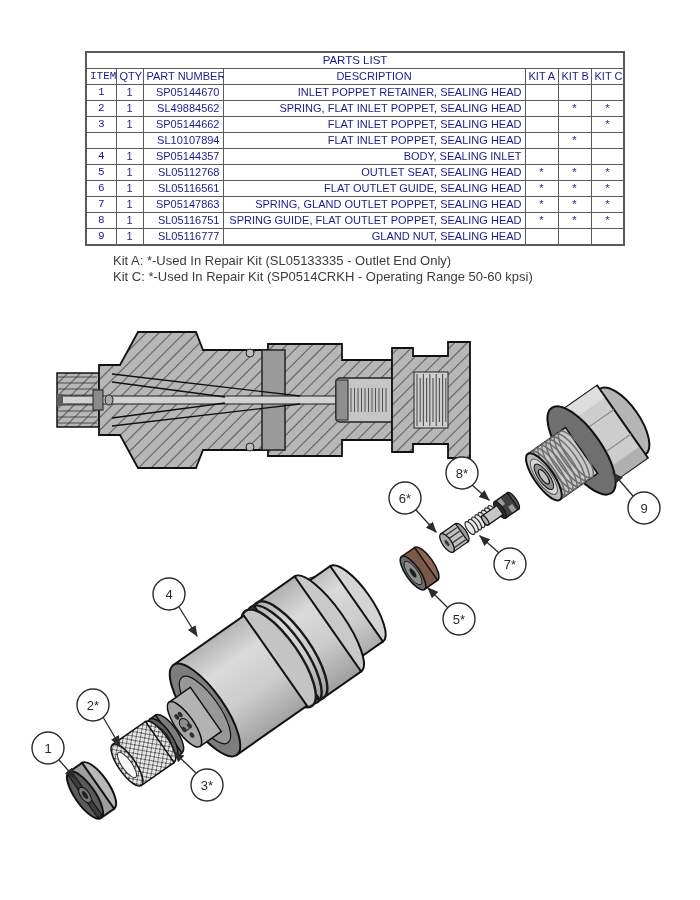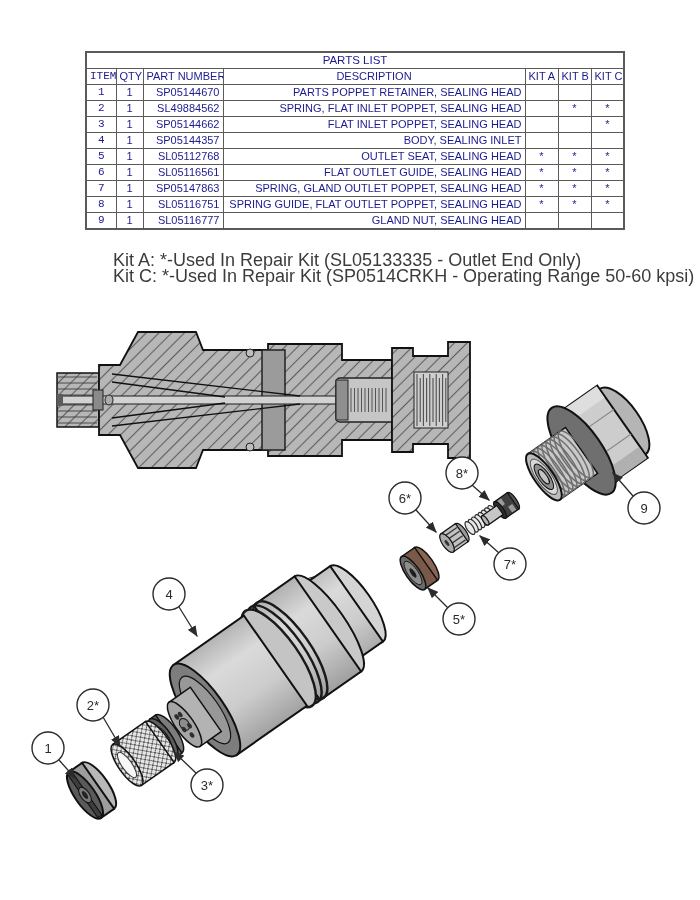--- a/index.html
+++ b/index.html
@@ -23,21 +23,21 @@
   .col-item{width:30px;text-align:center;font-family:Liberation Mono, monospace;}
   .col-qty{width:27px;text-align:center;}
   .col-pn{width:80px;text-align:left;}
   .col-desc{width:302px;text-align:left;}
   .col-kit{width:33px;text-align:center;}
   td.col-desc,td.col-pn{text-align:right;}
   td.col-item,td.col-qty,td.col-kit{text-align:center;}
   
   .kit-notes{
     position:absolute;left:113px;top:253px;
-    color:#3c3c3c;font-size:18px;line-height:15.5px;
+    color:#3c3c3c;font-size:13px;line-height:15.5px;
   }
   
   .drawing{position:absolute;left:0;top:320px;width:700px;height:560px;}
   svg text.callout-label{
     font-family:"Liberation Sans",sans-serif;font-size:13px;fill:#2b2b2b;
     text-anchor:middle;
   }
 </style>
 </head>
 <body>
@@ -65,21 +65,21 @@
       <th class="col-kit">KIT B</th>
       <th class="col-kit">KIT C</th>
     </tr>
   </thead>
   <tbody>
 
   <tr>
       <td class="col-item">1</td>
       <td class="col-qty">1</td>
       <td class="col-pn">SP05144670</td>
-      <td class="col-desc">PARTS POPPET RETAINER, SEALING HEAD</td>
+      <td class="col-desc">INLET POPPET RETAINER, SEALING HEAD</td>
       <td class="col-kit"></td>
       <td class="col-kit"></td>
       <td class="col-kit"></td>
     </tr>
       <tr>
       <td class="col-item">2</td>
       <td class="col-qty">1</td>
       <td class="col-pn">SL49884562</td>
       <td class="col-desc">SPRING, FLAT INLET POPPET, SEALING HEAD</td>
       <td class="col-kit"></td>
@@ -87,20 +87,29 @@
       <td class="col-kit">*</td>
     </tr>
       <tr>
       <td class="col-item">3</td>
       <td class="col-qty">1</td>
       <td class="col-pn">SP05144662</td>
       <td class="col-desc">FLAT INLET POPPET, SEALING HEAD</td>
       <td class="col-kit"></td>
       <td class="col-kit"></td>
       <td class="col-kit">*</td>
+    </tr>
+      <tr>
+      <td class="col-item"></td>
+      <td class="col-qty"></td>
+      <td class="col-pn">SL10107894</td>
+      <td class="col-desc">FLAT INLET POPPET, SEALING HEAD</td>
+      <td class="col-kit"></td>
+      <td class="col-kit">*</td>
+      <td class="col-kit"></td>
     </tr>
       <tr>
       <td class="col-item">4</td>
       <td class="col-qty">1</td>
       <td class="col-pn">SP05144357</td>
       <td class="col-desc">BODY, SEALING INLET</td>
       <td class="col-kit"></td>
       <td class="col-kit"></td>
       <td class="col-kit"></td>
     </tr>

